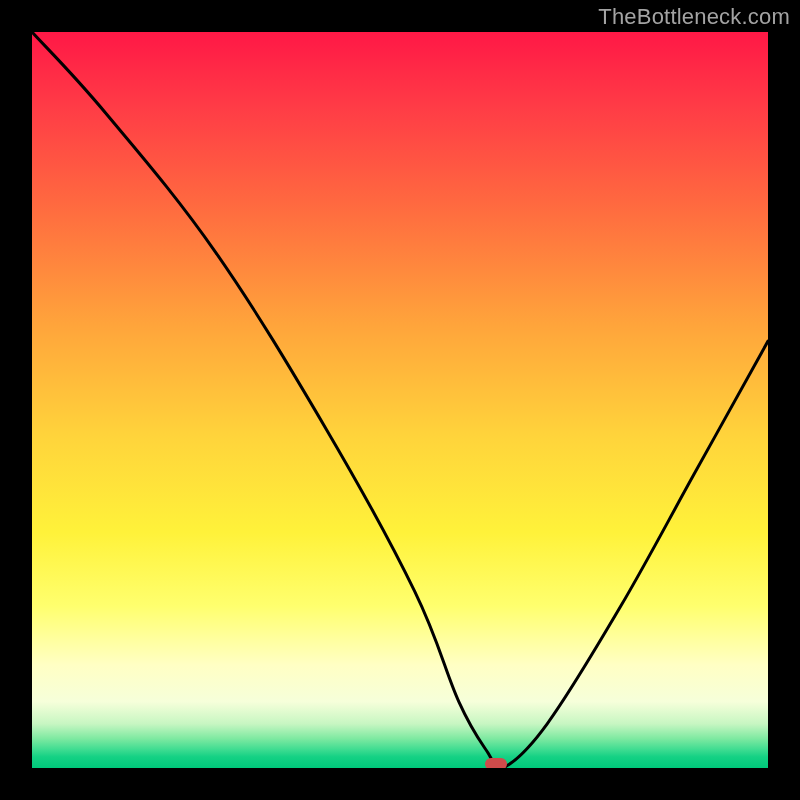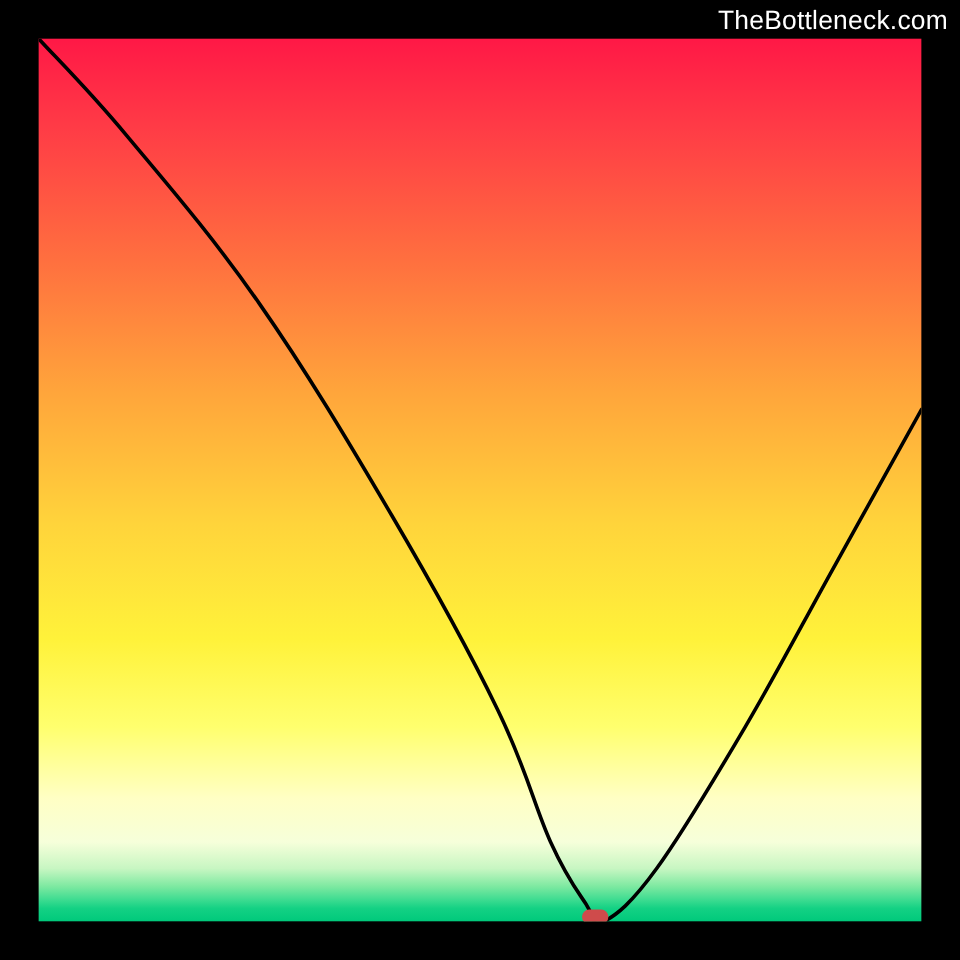--- a/index.html
+++ b/index.html
@@ -15,21 +15,21 @@
     width: 800px;
     height: 800px;
     background: #000;
   }
   .watermark {
     position: absolute;
     top: 4px;
     right: 10px;
     font-family: Arial, Helvetica, sans-serif;
     font-size: 22px;
-    color: #ffffff;
+    color: #a3a3a3;
     font-weight: 500;
     letter-spacing: 0.2px;
     z-index: 10;
   }
   .plot-area {
     position: absolute;
     left: 32px;
     top: 32px;
     width: 736px;
     height: 736px;

